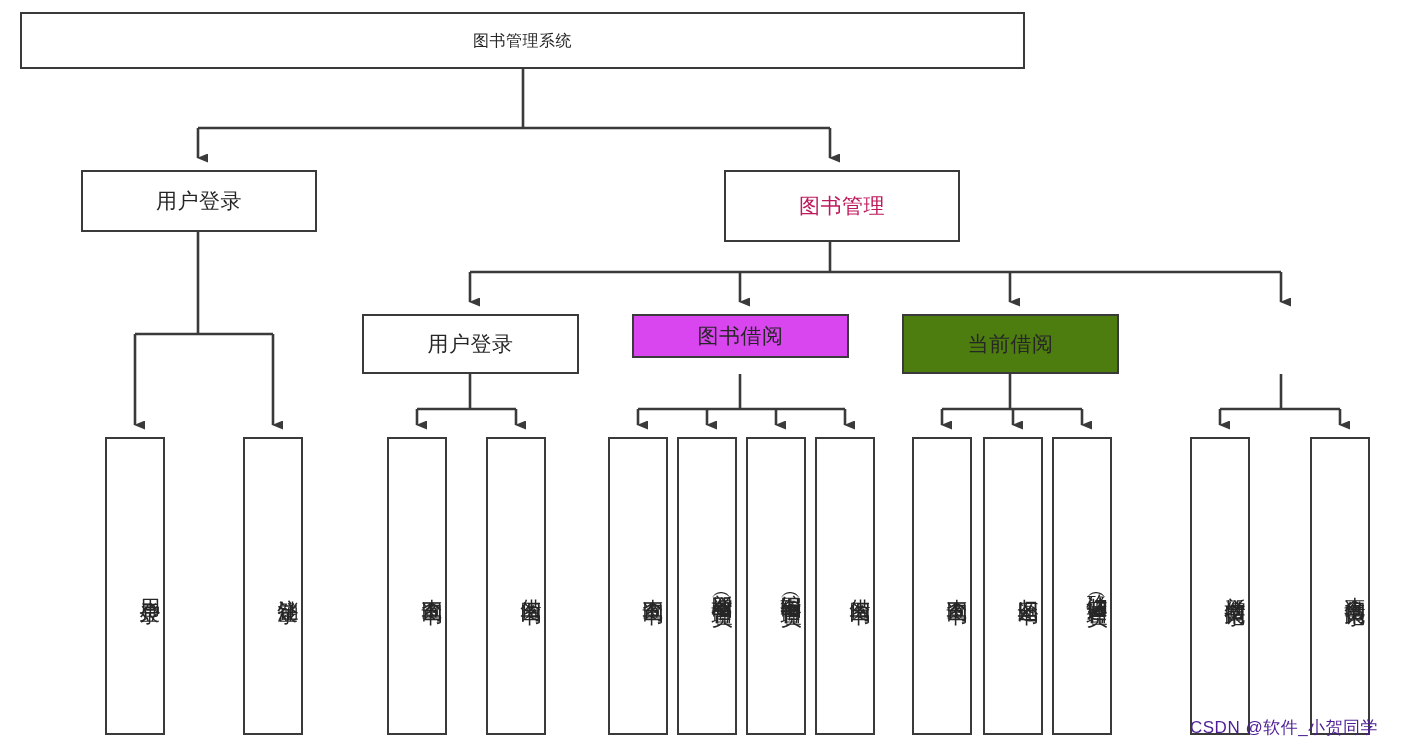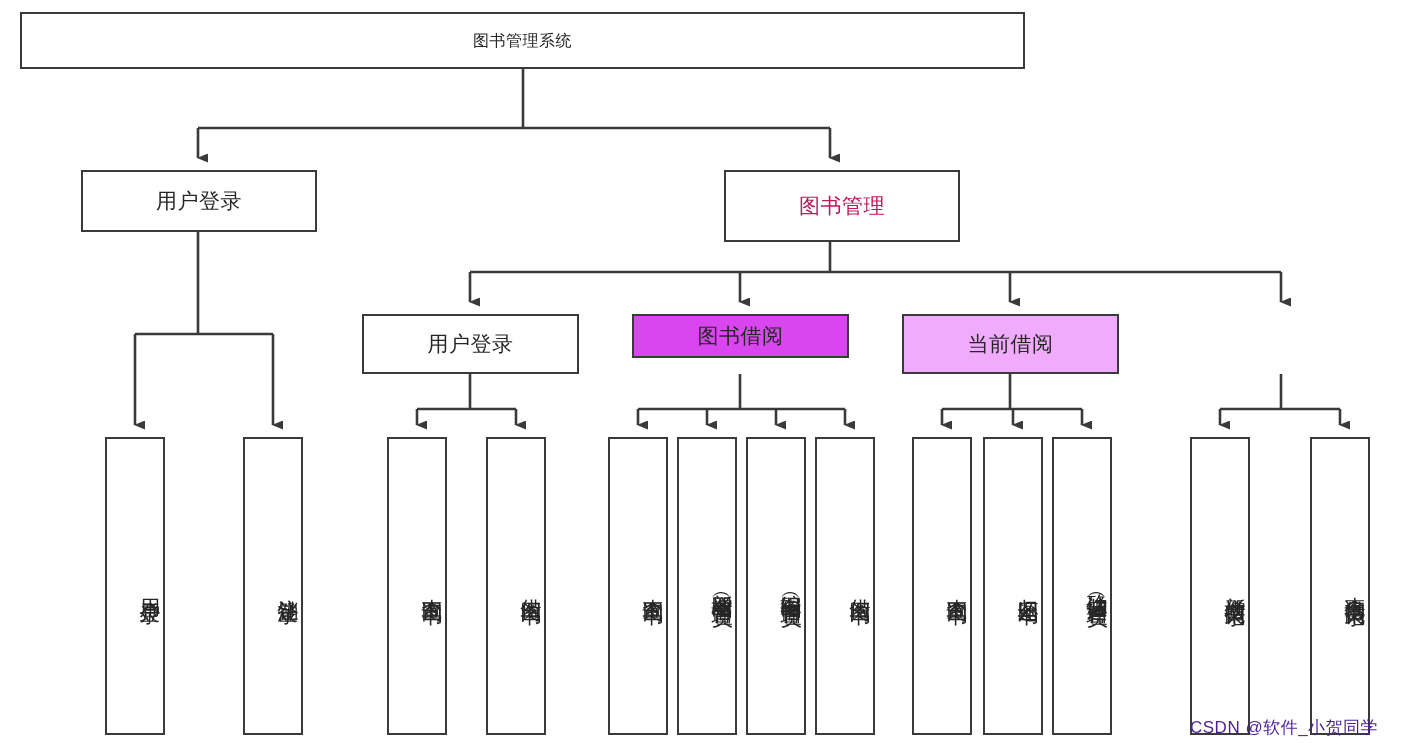--- a/index.html
+++ b/index.html
@@ -132,21 +132,21 @@
   <div class="node h" id="n2-1" style="left: 712px; top: 170px; width: 236px; height: 72px; border-color: rgb(58, 58, 58); background: rgb(255, 255, 255); color: #be185d; margin-left: 12px;">
     <span class="lbl">图书管理</span>
   </div>
 
   <div class="node h" id="n3-0" style="left: 362px; top: 314px; width: 217px; height: 60px; border-color: rgb(58, 58, 58); background: rgb(255, 255, 255); color: rgb(38, 38, 38);">
     <span class="lbl">用户登录</span>
   </div>
   <div class="node h" id="n3-1" style="left: 632px; top: 314px; width: 217px; height: 44px; border-color: rgb(58, 58, 58); background: #d946ef; color: rgb(38, 38, 38);">
     <span class="lbl">图书借阅</span>
   </div>
-  <div class="node h" id="n3-2" style="left: 902px; top: 314px; width: 217px; height: 60px; border-color: rgb(58, 58, 58); background: #f0abfc; color: rgb(38, 38, 38); text-align: center;">
+  <div class="node h" id="n3-2" style="left: 902px; top: 314px; width: 217px; height: 60px; border-color: rgb(58, 58, 58); background: #4d7c0f; color: rgb(38, 38, 38); text-align: center;">
     <span class="lbl">当前借阅</span>
   </div>
 
   <div class="node leaf" id="lf-0" style="left: 105px; top: 437px; width: 60px; height: 298px; border-color: rgb(58, 58, 58); background: rgb(255, 255, 255); color: rgb(38, 38, 38);">
     <span class="lbl">用户登录</span>
   </div>
   <div class="node leaf" id="lf-1" style="left: 243px; top: 437px; width: 60px; height: 298px; border-color: rgb(58, 58, 58); background: rgb(255, 255, 255); color: rgb(38, 38, 38);">
     <span class="lbl">注销登录</span>
   </div>
   <div class="node leaf" id="lf-2" style="left: 387px; top: 437px; width: 60px; height: 298px; border-color: rgb(58, 58, 58); background: rgb(255, 255, 255); color: rgb(38, 38, 38);">

